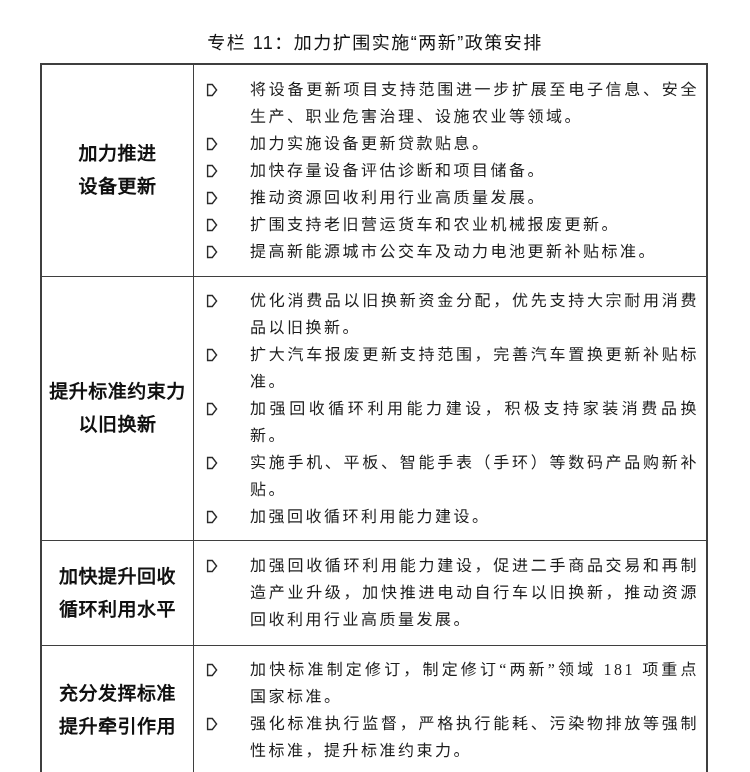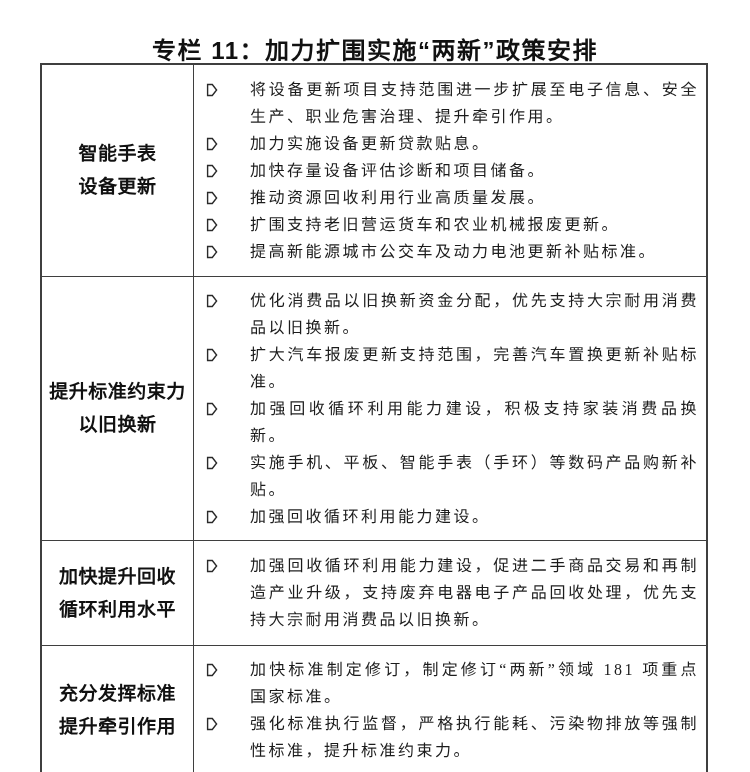--- a/index.html
+++ b/index.html
@@ -14,25 +14,25 @@
     height:772px;
     background:#ffffff;
     overflow:hidden;
     color:var(--text-color);
   }
   .doc-title{
     position:absolute;
     top:21px;
     left:0;
     right:0;
-    margin:16px;
+    margin:8px;
     text-align:center;
     font-family:"Liberation Sans","DejaVu Sans",sans-serif;
-    font-weight:bold;
-    font-size:24px;
+    font-weight:normal;
+    font-size:18px;
     line-height:28px;
     letter-spacing:1.5px;
     color:#111;
   }
   table.policy-table{
     position:absolute;
     top:63px;
     left:40px;
     width:668px;
     border-collapse:collapse;
@@ -92,31 +92,31 @@
 </head>
 <body>
 
 <div class="page">
   <h1 class="doc-title">专栏 11：加力扩围实施“两新”政策安排</h1>
 
   <table class="policy-table">
     <tbody id="table-body">
         <tr class="policy-row">
     <th class="cat-cell">
-            <div class="cat-line">智能手表</div>
+            <div class="cat-line">加力推进</div>
             <div class="cat-line">设备更新</div>
           </th>
     <td class="items-cell">
             <div class="item">
     <span class="bullet">
       <svg width="12" height="14" viewBox="0 0 12 14" aria-hidden="true">
         <path d="M1.6 1.5 H6.3 L10.6 7 L6.3 12.5 H1.6 Z" fill="none" stroke="#2a2a2a" stroke-width="1.4" stroke-linejoin="miter"></path>
       </svg>
     </span>
-    <div class="item-text">将设备更新项目支持范围进一步扩展至电子信息、安全生产、职业危害治理、提升牵引作用。</div>
+    <div class="item-text">将设备更新项目支持范围进一步扩展至电子信息、安全生产、职业危害治理、设施农业等领域。</div>
   </div>
             <div class="item">
     <span class="bullet">
       <svg width="12" height="14" viewBox="0 0 12 14" aria-hidden="true">
         <path d="M1.6 1.5 H6.3 L10.6 7 L6.3 12.5 H1.6 Z" fill="none" stroke="#2a2a2a" stroke-width="1.4" stroke-linejoin="miter"></path>
       </svg>
     </span>
     <div class="item-text">加力实施设备更新贷款贴息。</div>
   </div>
             <div class="item">
@@ -206,21 +206,21 @@
             <div class="cat-line">加快提升回收</div>
             <div class="cat-line">循环利用水平</div>
           </th>
     <td class="items-cell">
             <div class="item">
     <span class="bullet">
       <svg width="12" height="14" viewBox="0 0 12 14" aria-hidden="true">
         <path d="M1.6 1.5 H6.3 L10.6 7 L6.3 12.5 H1.6 Z" fill="none" stroke="#2a2a2a" stroke-width="1.4" stroke-linejoin="miter"></path>
       </svg>
     </span>
-    <div class="item-text">加强回收循环利用能力建设，促进二手商品交易和再制造产业升级，支持废弃电器电子产品回收处理，优先支持大宗耐用消费品以旧换新。</div>
+    <div class="item-text">加强回收循环利用能力建设，促进二手商品交易和再制造产业升级，加快推进电动自行车以旧换新，推动资源回收利用行业高质量发展。</div>
   </div>
           </td>
   </tr>
         <tr class="policy-row">
     <th class="cat-cell">
             <div class="cat-line">充分发挥标准</div>
             <div class="cat-line">提升牵引作用</div>
           </th>
     <td class="items-cell">
             <div class="item">

